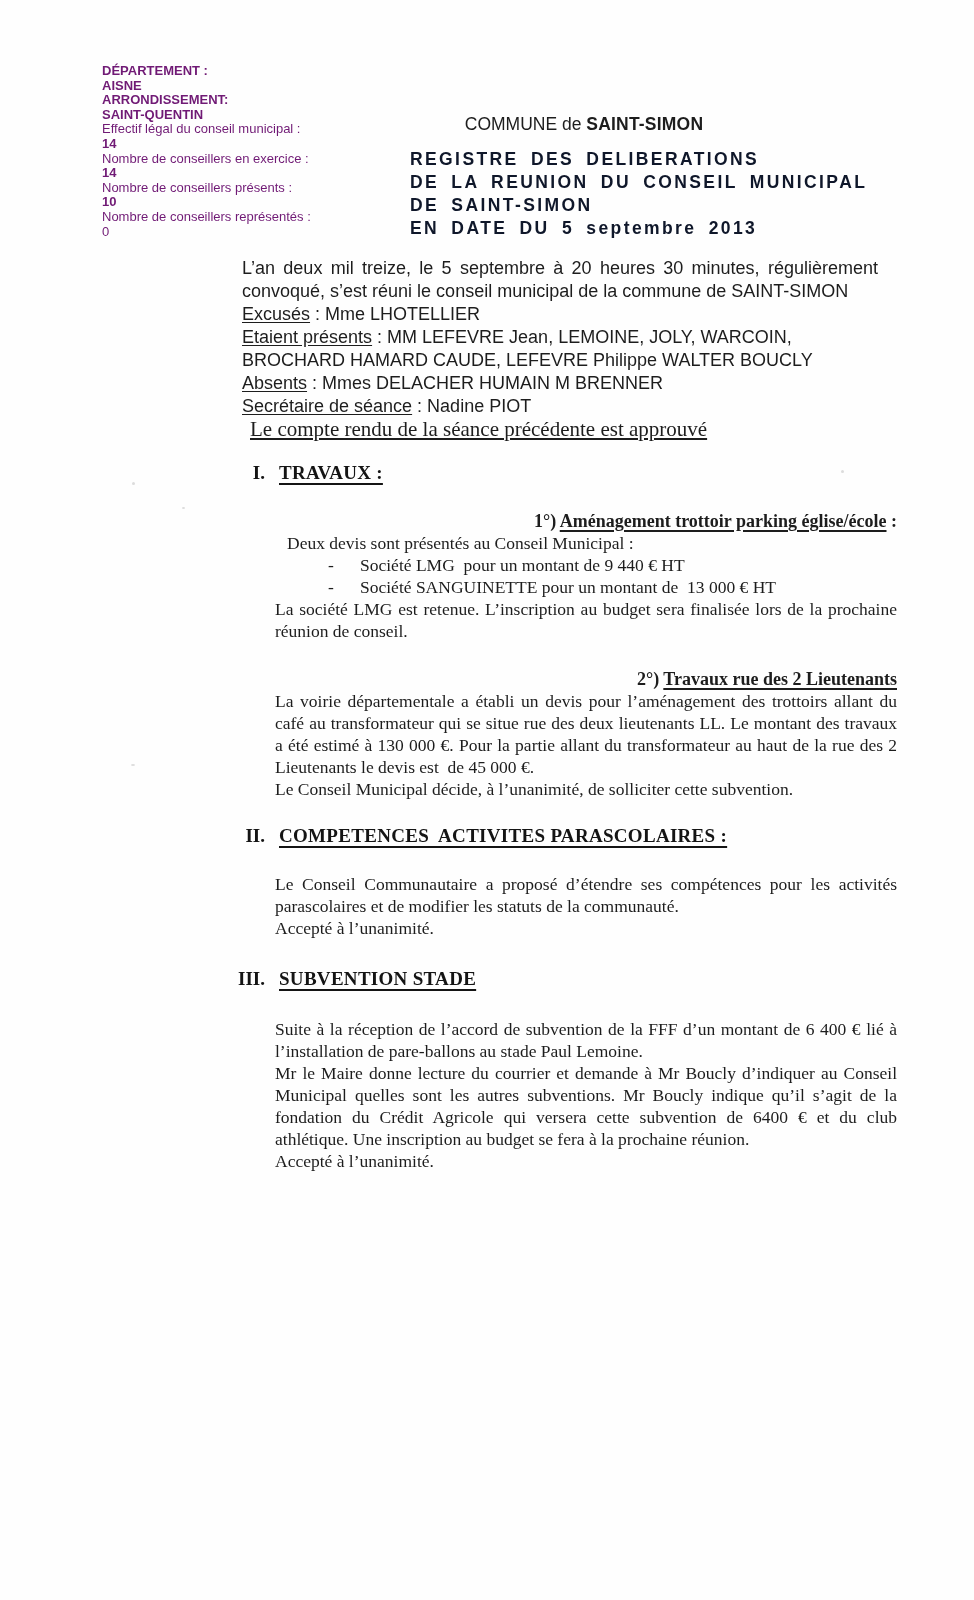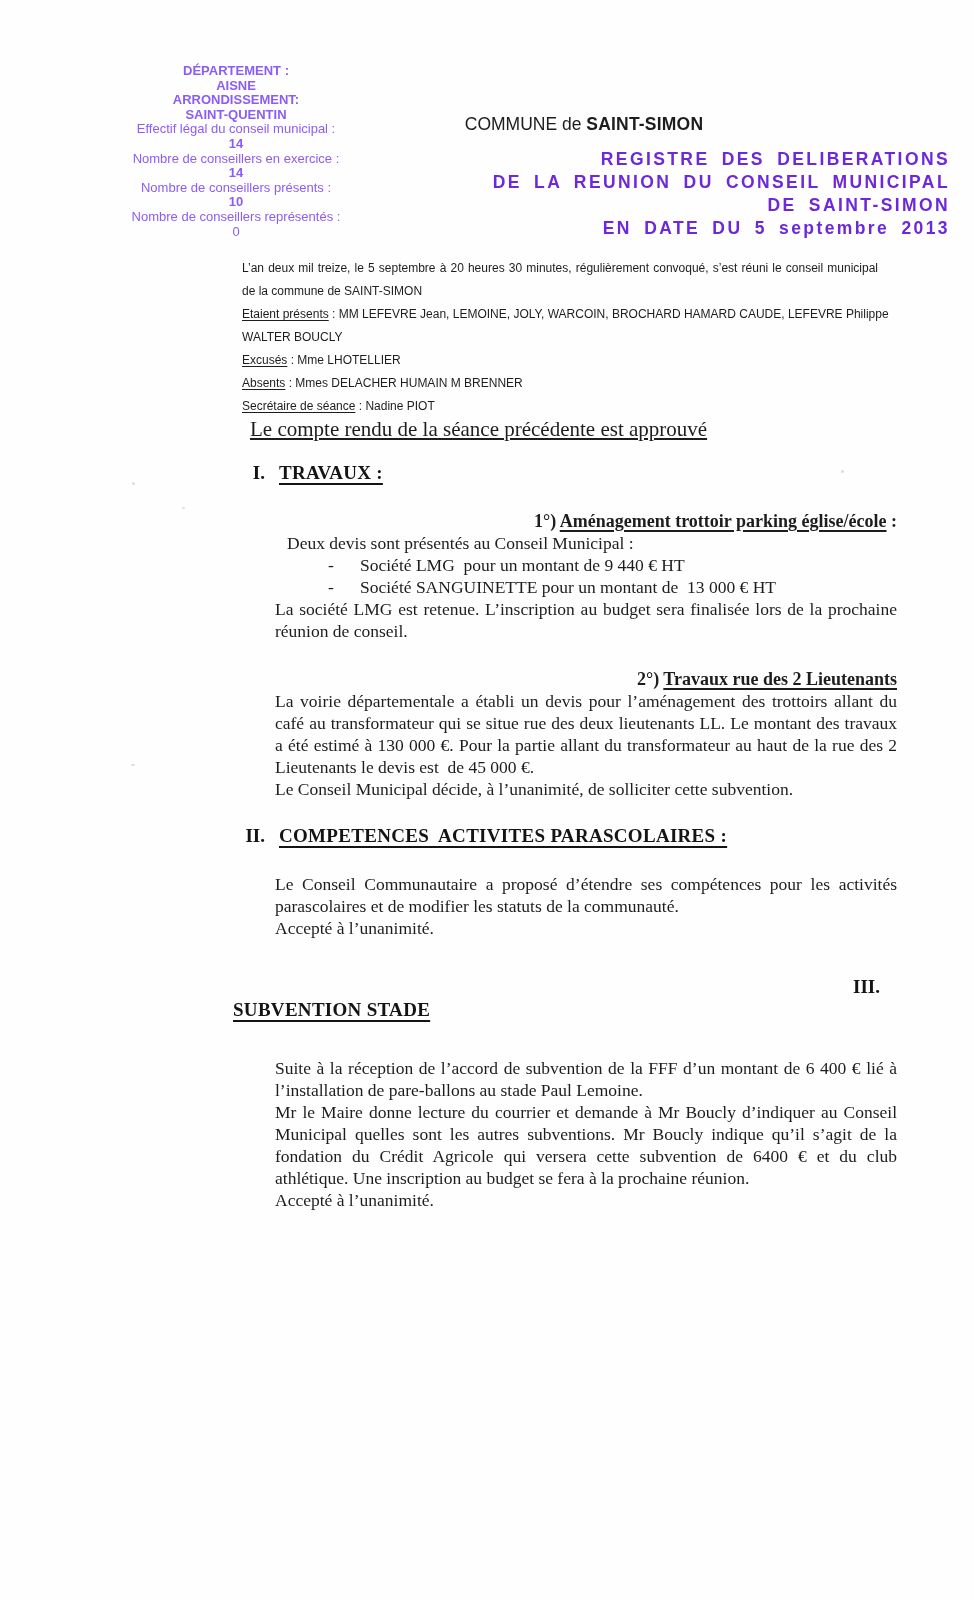--- a/index.html
+++ b/index.html
@@ -2,36 +2,36 @@
 <html><head>
 <meta charset="utf-8">
 <style>
   html,body { margin:0; padding:0; background:#ffffff; }
   .page {
     position:relative; width:974px; height:1600px;
     background:#fefefe; color:#1d1d1d; overflow:hidden;
   }
   
   .hdr-left {
-    position:absolute; left:118px; top:64px; width:236px;
-    text-align:center; font-family:"Liberation Sans",sans-serif;
-    font-size:13px; line-height:14.6px; color:#8b5cf6;
+    position:absolute; left:102px; top:64px; width:236px;
+    text-align:left; font-family:"Liberation Sans",sans-serif;
+    font-size:13px; line-height:14.6px; color:#701a75;
   }
   .hdr-left .b { font-weight:bold; }
   .hdr-right { position:absolute; left:410px; top:114px; width:540px;
     font-family:"Liberation Sans",sans-serif; }
   .commune { width:348px; text-align:center; font-size:17.5px; margin-bottom:13px; }
   .commune .b { font-weight:bold; letter-spacing:0.2px; }
   .reg-title {
-    text-align:right; font-weight:bold; font-size:17.5px; line-height:23px;
-    letter-spacing:2.4px; word-spacing:5px; color:#6d28d9;
+    text-align:left; font-weight:bold; font-size:17.5px; line-height:23px;
+    letter-spacing:2.4px; word-spacing:5px; color:#0f172a;
   }
   
   .doc-body { position:absolute; left:242px; top:257px; width:652px; }
-  .sans { font-family:"Liberation Sans",sans-serif; font-size:12px; line-height:23px; }
+  .sans { font-family:"Liberation Sans",sans-serif; font-size:18px; line-height:23px; }
   p { margin:0; }
   .just { text-align:justify; }
   .pre { white-space:pre-wrap; }
   .intro { width:636px; }
   .u { text-decoration:underline; text-underline-offset:2px; }
   .approval { font-family:"Liberation Serif",serif; font-size:21px; line-height:23px; padding-left:8px;text-decoration:underline; }
   .sec-head {
     display:flex; margin-left:-9px;
     font-family:"Liberation Serif",serif; font-weight:bold;
     font-size:19px; line-height:23px; color:#141414;
@@ -48,21 +48,21 @@
   .sub-head { font-weight:bold; font-size:18px; line-height:22px;text-align:right; }
   .sub-head .u { text-decoration-thickness:1.6px; text-underline-offset:3px; }
   .t48 { text-indent:48px; }
   .t24 { text-indent:24px; }
   .lead { text-indent:12px; }
   .li { padding-left:53px; }
   .li-dash { display:inline-block; width:32px; }
   .mt20 { margin-top:20px; }
   .mt24 { margin-top:24px; }
   .mt26 { margin-top:26px; }
-  .mt28 { margin-top:36px;flex-direction:column; }
+  .mt28 { margin-top:28px; }
   
   .speck { position:absolute; background:#8f8f8f; border-radius:50%; opacity:.3; }
 </style>
 </head>
 <body>
 
 <div class="page">
 
   <div class="hdr-left">
     <div class="b">DÉPARTEMENT :</div>
@@ -88,22 +88,22 @@
       <div>DE LA REUNION DU CONSEIL MUNICIPAL</div>
       <div>DE SAINT-SIMON</div>
       <div>EN DATE DU 5 septembre 2013</div>
     </div>
   </div>
 
   <div class="doc-body">
 
     <p class="sans just intro">L’an deux mil treize, le 5 septembre à 20 heures 30 minutes, régulièrement convoqué, s’est réuni le conseil municipal de la commune de SAINT-SIMON</p>
 
+    <p class="sans pre"><span class="u">Excusés</span><span> : Mme LHOTELLIER</span></p>
     <p class="sans pre"><span class="u">Etaient présents</span><span> : MM LEFEVRE Jean, LEMOINE, JOLY, WARCOIN, BROCHARD HAMARD CAUDE, LEFEVRE Philippe WALTER BOUCLY</span></p>
-    <p class="sans pre"><span class="u">Excusés</span><span> : Mme LHOTELLIER</span></p>
     <p class="sans pre"><span class="u">Absents</span><span> : Mmes DELACHER HUMAIN M BRENNER</span></p>
     <p class="sans pre"><span class="u">Secrétaire de séance</span><span> : Nadine PIOT</span></p>
 
     <p class="approval">Le compte rendu de la séance précédente est approuvé</p>
 
     <section>
       <div class="sec-head mt20">
         <span class="sec-num">I.</span>
         <span class="sec-title">TRAVAUX :</span>
       </div>

